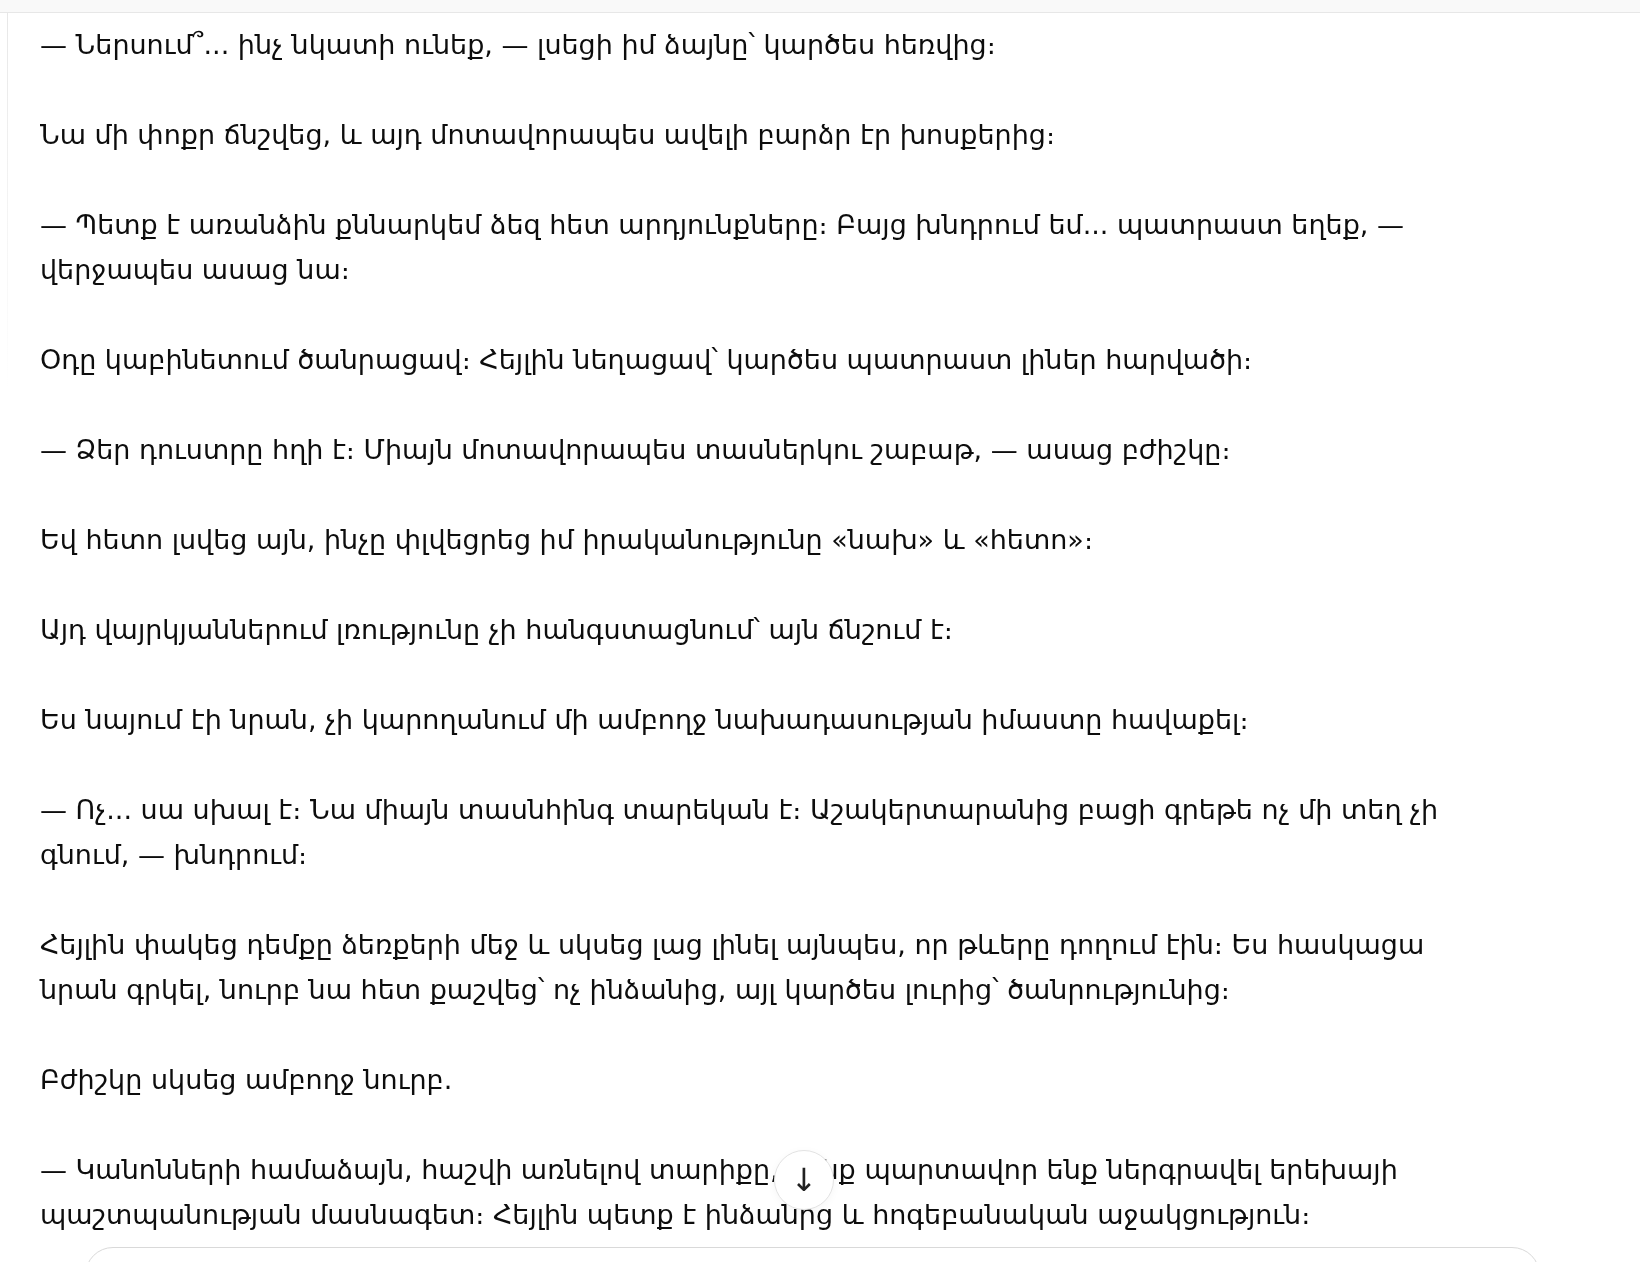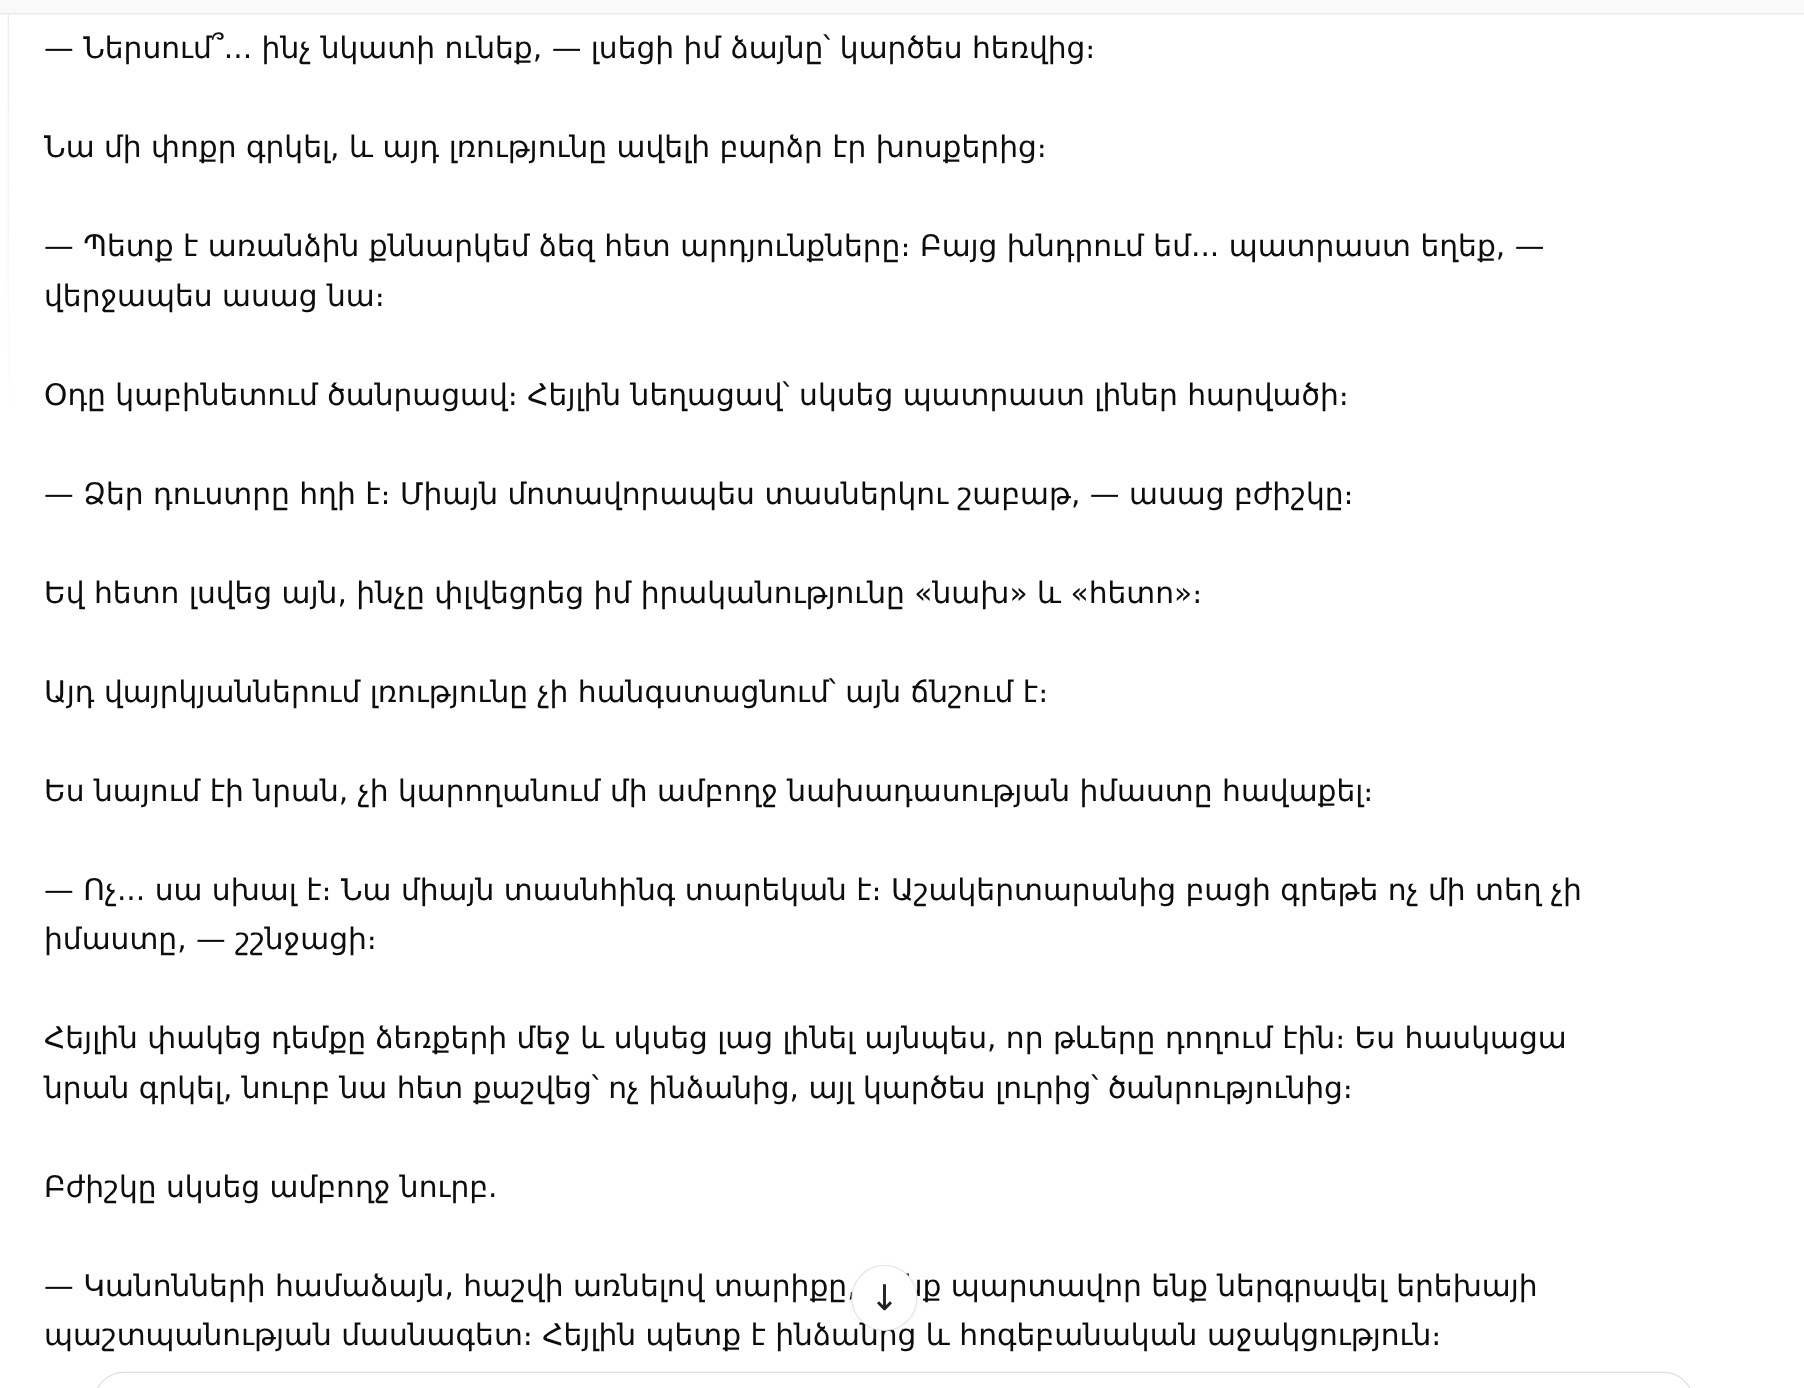--- a/index.html
+++ b/index.html
@@ -95,44 +95,44 @@
 <div class="page">
 
   <div class="top-strip"></div>
   <div class="left-edge-line"></div>
 
   <main class="content">
     <div class="para">
       <div class="text-line">— Ներսում՞... ինչ նկատի ունեք, — լսեցի իմ ձայնը՝ կարծես հեռվից։</div>
     </div>
     <div class="para">
-      <div class="text-line">Նա մի փոքր գրկել, և այդ լռությունը ավելի բարձր էր խոսքերից։</div>
+      <div class="text-line">Նա մի փոքր ճնշվեց, և այդ մոտավորապես ավելի բարձր էր խոսքերից։</div>
     </div>
     <div class="para">
       <div class="text-line">— Պետք է առանձին քննարկեմ ձեզ հետ արդյունքները։ Բայց խնդրում եմ... պատրաստ եղեք, —</div>
       <div class="text-line">վերջապես ասաց նա։</div>
     </div>
     <div class="para">
-      <div class="text-line">Օդը կաբինետում ծանրացավ։ Հեյլին նեղացավ՝ սկսեց պատրաստ լիներ հարվածի։</div>
+      <div class="text-line">Օդը կաբինետում ծանրացավ։ Հեյլին նեղացավ՝ կարծես պատրաստ լիներ հարվածի։</div>
     </div>
     <div class="para">
       <div class="text-line">— Ձեր դուստրը հղի է։ Միայն մոտավորապես տասներկու շաբաթ, — ասաց բժիշկը։</div>
     </div>
     <div class="para">
       <div class="text-line">Եվ հետո լսվեց այն, ինչը փլվեցրեց իմ իրականությունը «նախ» և «հետո»։</div>
     </div>
     <div class="para">
       <div class="text-line">Այդ վայրկյաններում լռությունը չի հանգստացնում՝ այն ճնշում է։</div>
     </div>
     <div class="para">
       <div class="text-line">Ես նայում էի նրան, չի կարողանում մի ամբողջ նախադասության իմաստը հավաքել։</div>
     </div>
     <div class="para">
       <div class="text-line">— Ոչ... սա սխալ է։ Նա միայն տասնհինգ տարեկան է։ Աշակերտարանից բացի գրեթե ոչ մի տեղ չի</div>
-      <div class="text-line">իմաստը, — շշնջացի։</div>
+      <div class="text-line">գնում, — խնդրում։</div>
     </div>
     <div class="para">
       <div class="text-line">Հեյլին փակեց դեմքը ձեռքերի մեջ և սկսեց լաց լինել այնպես, որ թևերը դողում էին։ Ես հասկացա</div>
       <div class="text-line">նրան գրկել, նուրբ նա հետ քաշվեց՝ ոչ ինձանից, այլ կարծես լուրից՝ ծանրությունից։</div>
     </div>
     <div class="para">
       <div class="text-line">Բժիշկը սկսեց ամբողջ նուրբ.</div>
     </div>
     <div class="para">
       <div class="text-line">— Կանոնների համաձայն, հաշվի առնելով տարիքը, մենք պարտավոր ենք ներգրավել երեխայի</div>

